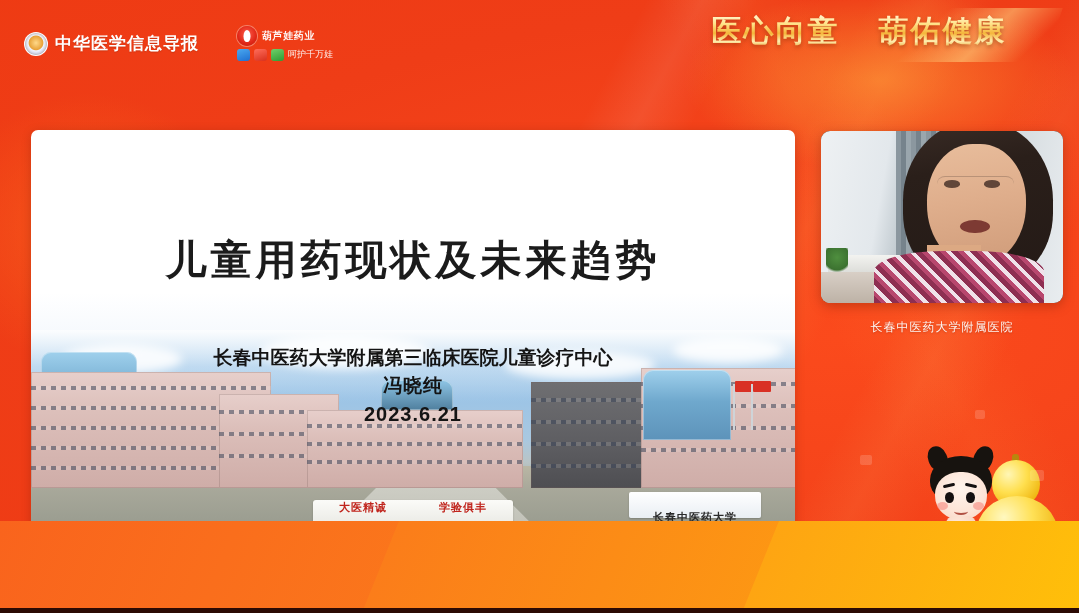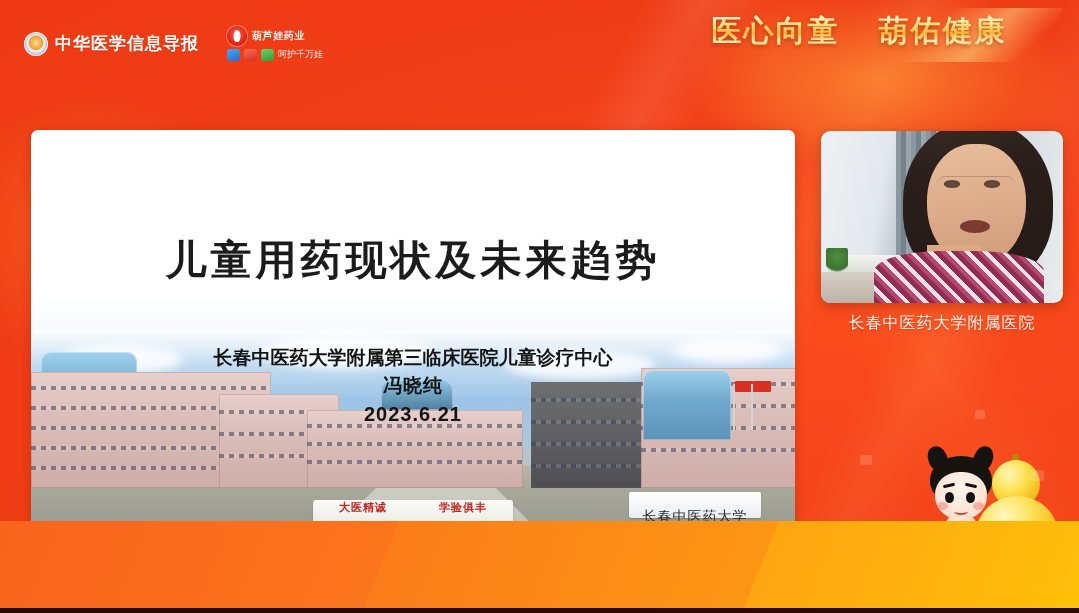--- a/index.html
+++ b/index.html
@@ -53,21 +53,21 @@
   }
   .bottom-band .b1 { left: -60px;  width: 560px; background: linear-gradient(90deg,#f9621d,#fb7a1b); }
   .bottom-band .b2 { left: 380px;  width: 460px; background: linear-gradient(90deg,#fb7d1a,#fd9b12); }
   .bottom-band .b3 { left: 760px;  width: 460px; background: linear-gradient(90deg,#fea512,#ffc907); }
   .bottom-rule {
     position: absolute; left:0; right:0; bottom:0; height: 5px;
     background: #2b0a04;
   }
 
   
-  .logo-row { position: absolute; left: 24px; top: 26px; display: flex; align-items: center; gap: 28px; }
+  .logo-row { position: absolute; left: 24px; top: 26px; display: flex; align-items: center; gap: 38px; }
 
   .logo-cma { display: flex; align-items: center; gap: 7px; }
   .cma-seal {
     width: 24px; height: 24px; border-radius: 50%;
     background:
       radial-gradient(circle at 50% 45%, #ffd98a 0%, #e8a33a 42%, #f0f4ff 48%, #cfd9f0 70%, #ffffff 100%);
     border: 1.5px solid rgba(255,255,255,0.92);
     box-shadow: inset 0 0 3px rgba(120,70,20,0.5);
   }
   .cma-word {
@@ -202,21 +202,21 @@
     letter-spacing: 1px;
   }
   .gatesign {
     position: absolute; bottom: 40px; right: 34px;
     width: 132px; height: 26px; border-radius: 2px;
     background: linear-gradient(180deg,#ffffff,#e9eef3);
     display: flex; align-items: center; justify-content: center;
     box-shadow: 0 1px 2px rgba(0,0,0,0.2);
   }
   .gatesign span {
-    color: #2a2a2a; font-size: 14px; font-weight: 400; letter-spacing: 1px;
+    color: #2a2a2a; font-size: 11px; font-weight: 700; letter-spacing: 1px;
     font-family: "DejaVu Serif","Liberation Serif",serif;
     margin-top: 24px;
   }
   .flagpole { position: absolute; bottom: 128px; width: 2px; height: 46px; background: #cfd4d8; }
   .flag { position: absolute; width: 18px; height: 11px; background: #d93024; border-radius: 1px; }
 
   
   .slide-title {
     position: absolute; left: 0; right: 0; top: 103px;
     text-align: center;
@@ -303,21 +303,22 @@
 
   
   .speaker { position: absolute; left: 821px; top: 313px; width: 242px; text-align: center; }
   .sp-name {
     color: #ffffff; font-size: 23px; font-weight: 700; letter-spacing: 2px;
     text-shadow: 0 2px 3px rgba(150,40,5,0.5);
     white-space: nowrap;
   }
   .sp-name .sep { display: inline-block; width: 8px; }
   .sp-org {
-    color: rgba(255,255,255,0.94); font-size: 16px; letter-spacing: 1px;
+    margin-top: 6px;
+    color: rgba(255,255,255,0.94); font-size: 12px; letter-spacing: 1px;
     text-shadow: 0 1px 2px rgba(150,40,5,0.45);
     white-space: nowrap;
   }
 
   
   .mascot { position: absolute; left: 916px; top: 440px; width: 150px; height: 140px; }
   .gourd {
     position: absolute; right: 6px; bottom: 8px; width: 86px; height: 112px;
   }
   .gourd .top {

